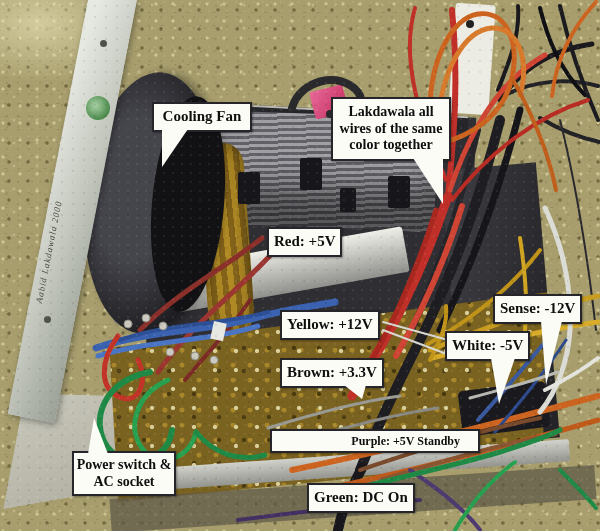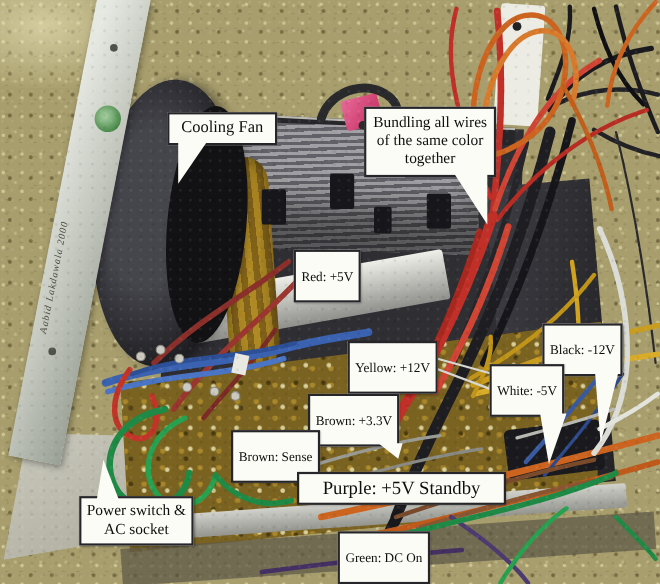--- a/index.html
+++ b/index.html
@@ -53,38 +53,38 @@
   .ledge{left:88px;top:456px;width:482px;height:22px;z-index:7;transform:rotate(-4deg);
     background:linear-gradient(#d2d2cc,#94948e);border-radius:2px;}
   .shadowband{left:110px;top:482px;width:486px;height:34px;z-index:6;transform:rotate(-4deg);background:#5f5a48;opacity:.75;}
   .connector{left:460px;top:386px;width:88px;height:46px;z-index:8;background:#1a1a1e;transform:rotate(-7deg);border-radius:5px;}
   .wires{left:0;top:0;width:600px;height:531px;z-index:10;}
   .grain{left:0;top:0;width:600px;height:531px;z-index:20;pointer-events:none;opacity:.07;
     background-image:radial-gradient(circle at 2px 2px,#fff 1px,transparent 1.6px),radial-gradient(circle at 7px 6px,#000 1px,transparent 1.6px);
     background-size:9px 9px,11px 11px;}
   
   .callout{position:absolute;z-index:50;background:#fcfcf6;border:2px solid #26262a;color:#0e0e0e;
-    font-weight:normal;text-align:center;line-height:1.18;box-shadow:1px 1px 2px rgba(0,0,0,.35);}
-  .oneline{white-space:nowrap;padding:15px 5px;font-size:12px;}
+    font-weight:bold;text-align:center;line-height:1.18;box-shadow:1px 1px 2px rgba(0,0,0,.35);}
+  .oneline{white-space:nowrap;padding:4px 5px;font-size:15px;}
   .tail{position:absolute;width:0;height:0;}
   .co-fan{left:152px;top:102px;width:92px;padding:4px 2px;font-size:15px;}
   .co-fan .tail{border-top:38px solid #fcfcf6;border-right:26px solid transparent;bottom:-37px;left:8px;}
   .co-bundle{left:331px;top:97px;width:112px;padding:5px 2px;font-size:14px;}
   .co-bundle .tail{border-top:46px solid #fcfcf6;border-left:30px solid transparent;bottom:-45px;right:6px;}
   .co-red{left:267px;top:227px;}
   .co-black{left:272px;top:256px;}
-  .co-yellow{left:280px;top:310px;margin-left:36px;}
+  .co-yellow{left:280px;top:310px;}
   .co-blue{left:493px;top:294px;}
   .co-blue .tail{border-top:64px solid #fcfcf6;border-left:5px solid transparent;border-right:16px solid transparent;bottom:-63px;left:46px;}
   .co-white{left:445px;top:331px;text-align:center;}
   .co-white .tail{border-top:46px solid #fcfcf6;border-left:8px solid transparent;border-right:16px solid transparent;bottom:-45px;left:44px;}
   .co-orange{left:280px;top:358px;}
   .co-orange .tail{border-top:14px solid #fcfcf6;border-left:18px solid transparent;border-right:4px solid transparent;bottom:-13px;left:62px;}
   .co-brown{left:210px;top:391px;}
-  .co-purple{left:270px;top:429px;width:170px;padding:3px 8px;font-size:17px;text-align:center;}
+  .co-purple{left:270px;top:429px;width:170px;padding:3px 18px;font-size:12px;text-align:right;}
   .co-power{left:72px;top:451px;width:96px;padding:4px 2px;font-size:14px;}
   .co-power .tail{border-bottom:36px solid #fcfcf6;border-left:6px solid transparent;border-right:14px solid transparent;top:-35px;left:14px;}
   .co-green{left:307px;top:483px;}
   .watermark{left:34px;top:302px;z-index:8;transform:rotate(-79deg);transform-origin:0 0;
     font-size:9px;font-style:italic;color:#4a4a40;letter-spacing:1px;white-space:nowrap;}
 </style>
 </head>
 <body>
 
 <div class="scene">
@@ -212,44 +212,41 @@
     </g>
   </svg>
 
   <div class="abs grain"></div>
 
   <div class="callout co-fan">
     <span>Cooling Fan</span>
     <span class="tail"></span>
   </div>
   <div class="callout co-bundle">
-    <span>Bundling all wires of the same color together</span>
+    <span>Lakdawala all wires of the same color together</span>
     <span class="tail"></span>
   </div>
   <div class="callout oneline co-red">
     <span>Red: +5V</span>
   </div>
   <div class="callout oneline co-yellow">
     <span>Yellow: +12V</span>
   </div>
   <div class="callout oneline co-blue">
-    <span>Black: -12V</span>
+    <span>Sense: -12V</span>
     <span class="tail"></span>
   </div>
   <div class="callout oneline co-white">
     <span>White: -5V</span>
     <span class="tail"></span>
   </div>
   <div class="callout oneline co-orange">
     <span>Brown: +3.3V</span>
     <span class="tail"></span>
   </div>
-  <div class="callout oneline co-brown">
-    <span>Brown: Sense</span>
-  </div>
   <div class="callout co-purple">
     <span>Purple: +5V Standby</span>
   </div>
   <div class="callout co-power">
     <span>Power switch &amp; AC socket</span>
     <span class="tail"></span>
   </div>
   <div class="callout oneline co-green">
     <span>Green: DC On</span>
   </div>

